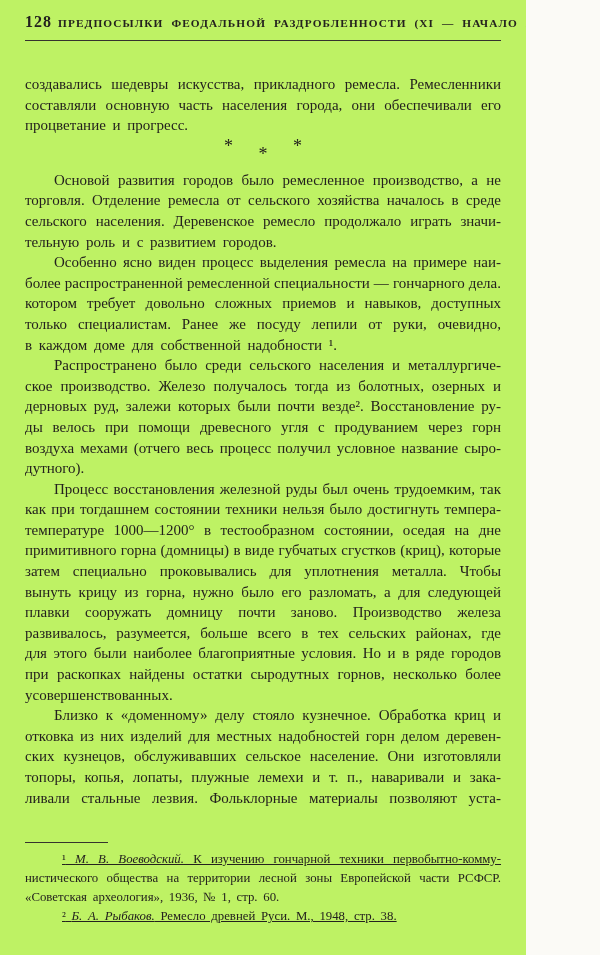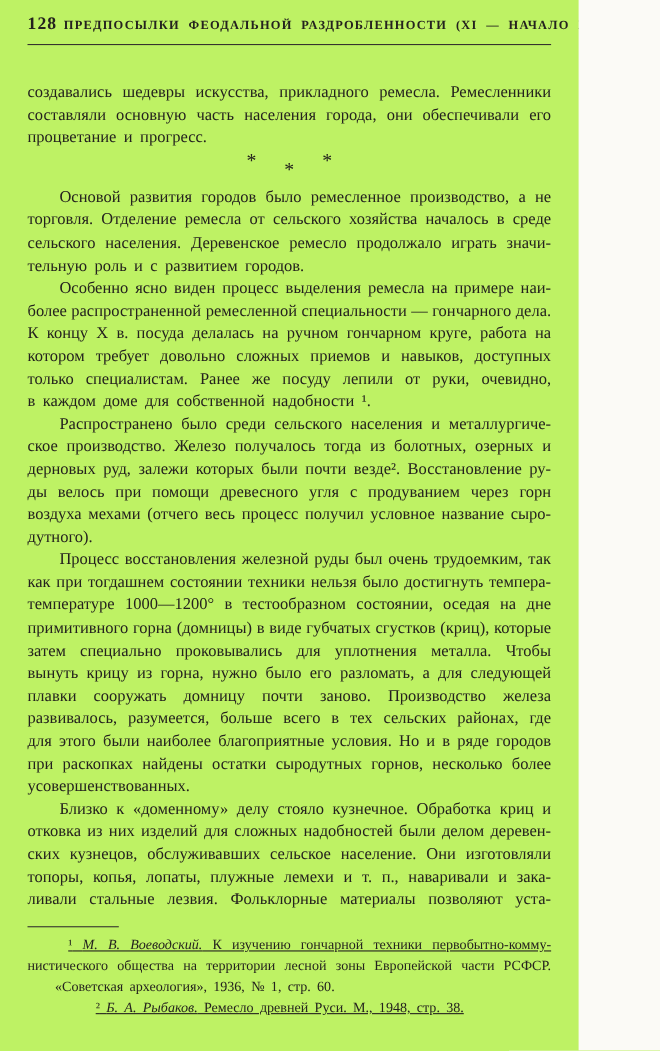--- a/index.html
+++ b/index.html
@@ -31,21 +31,21 @@
 
   .sep { height:33px; padding-top:1px; text-align:center; font-size:18px; line-height:18px; }
   .ast { display:inline-block; width:30px; }
   .ast.mid { transform:translateY(8px); }
 
   
   .footnotes { position:absolute; left:25px; right:25px; top:842px; font-size:12.8px; line-height:19px; }
   .fn-rule { width:83px; border-top:1.5px solid #36332e; margin-bottom:7px; }
   .fn-first { text-indent:37px;text-decoration:underline; }
   .fn-author { font-style:italic; }
-  .footnotes .line.end { word-spacing:2.5px;margin-left:25px; }
+  .footnotes .line.end { word-spacing:2.5px; }
 
   
   .artifact { position:absolute; left:571px; top:206px; width:13px; height:6px; background:#46443f; border-radius:1px; }
 </style>
 </head>
 <body>
 
 <div class="page">
 
   <div class="header">
@@ -70,21 +70,20 @@
     <div id="body-main">
         <div class="para indent">
           <div class="line">Основой развития городов было ремесленное производство, а не</div>
           <div class="line">торговля. Отделение ремесла от сельского хозяйства началось в среде</div>
           <div class="line">сельского населения. Деревенское ремесло продолжало играть значи-</div>
           <div class="line end">тельную роль и с развитием городов.</div>
         </div>
         <div class="para indent">
           <div class="line">Особенно ясно виден процесс выделения ремесла на примере наи-</div>
           <div class="line">более распространенной ремесленной специальности — гончарного дела.</div>
-          <div class="line">К концу X в. посуда делалась на ручном гончарном круге, работа на</div>
           <div class="line">котором требует довольно сложных приемов и навыков, доступных</div>
           <div class="line">только специалистам. Ранее же посуду лепили от руки, очевидно,</div>
           <div class="line end">в каждом доме для собственной надобности ¹.</div>
         </div>
         <div class="para indent">
           <div class="line">Распространено было среди сельского населения и металлургиче-</div>
           <div class="line">ское производство. Железо получалось тогда из болотных, озерных и</div>
           <div class="line">дерновых руд, залежи которых были почти везде². Восстановление ру-</div>
           <div class="line">ды велось при помощи древесного угля с продуванием через горн</div>
           <div class="line">воздуха мехами (отчего весь процесс получил условное название сыро-</div>
@@ -98,21 +97,21 @@
           <div class="line">затем специально проковывались для уплотнения металла. Чтобы</div>
           <div class="line">вынуть крицу из горна, нужно было его разломать, а для следующей</div>
           <div class="line">плавки сооружать домницу почти заново. Производство железа</div>
           <div class="line">развивалось, разумеется, больше всего в тех сельских районах, где</div>
           <div class="line">для этого были наиболее благоприятные условия. Но и в ряде городов</div>
           <div class="line">при раскопках найдены остатки сыродутных горнов, несколько более</div>
           <div class="line end">усовершенствованных.</div>
         </div>
         <div class="para indent">
           <div class="line">Близко к «доменному» делу стояло кузнечное. Обработка криц и</div>
-          <div class="line">отковка из них изделий для сложных надобностей были делом деревен-</div>
+          <div class="line">отковка из них изделий для местных надобностей горн делом деревен-</div>
           <div class="line">ских кузнецов, обслуживавших сельское население. Они изготовляли</div>
           <div class="line">топоры, копья, лопаты, плужные лемехи и т. п., наваривали и зака-</div>
           <div class="line">ливали стальные лезвия. Фольклорные материалы позволяют уста-</div>
         </div>
       </div>
   </div>
 
   <div class="footnotes">
     <div class="fn-rule"></div>
     <div id="fn-list">

